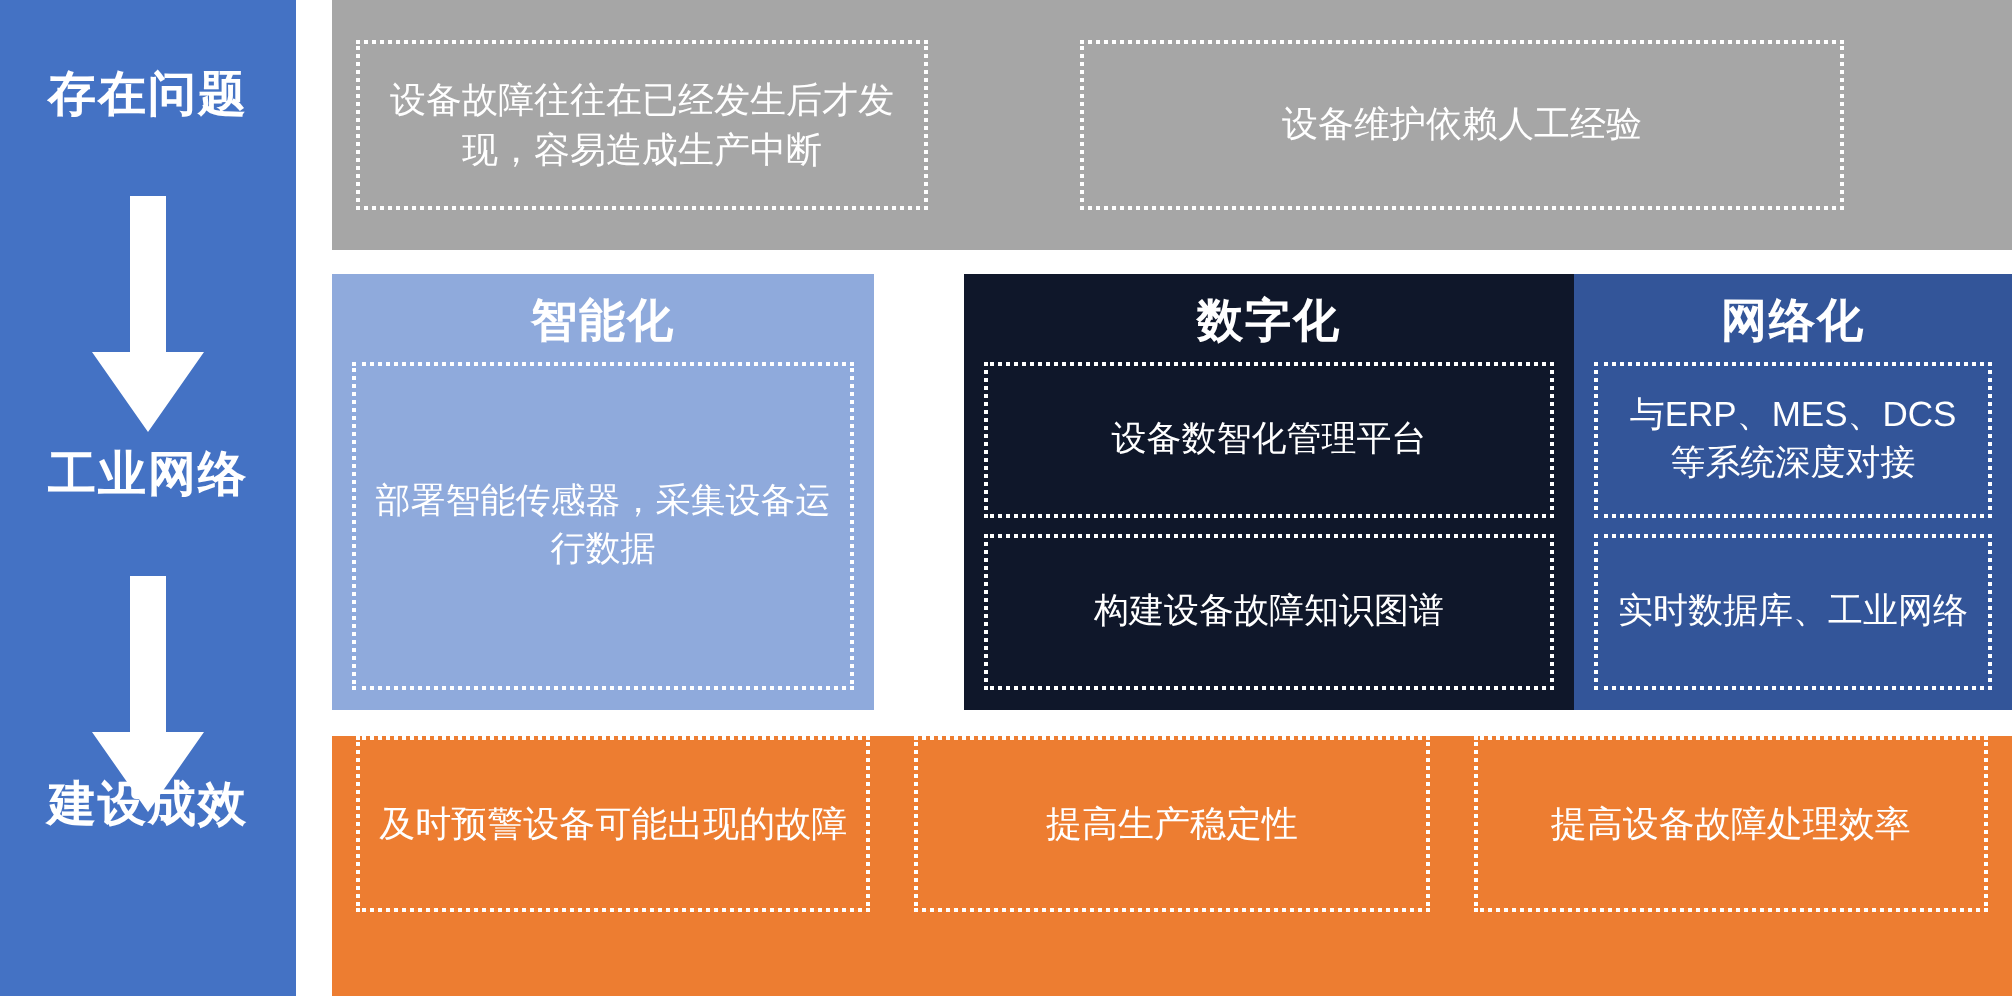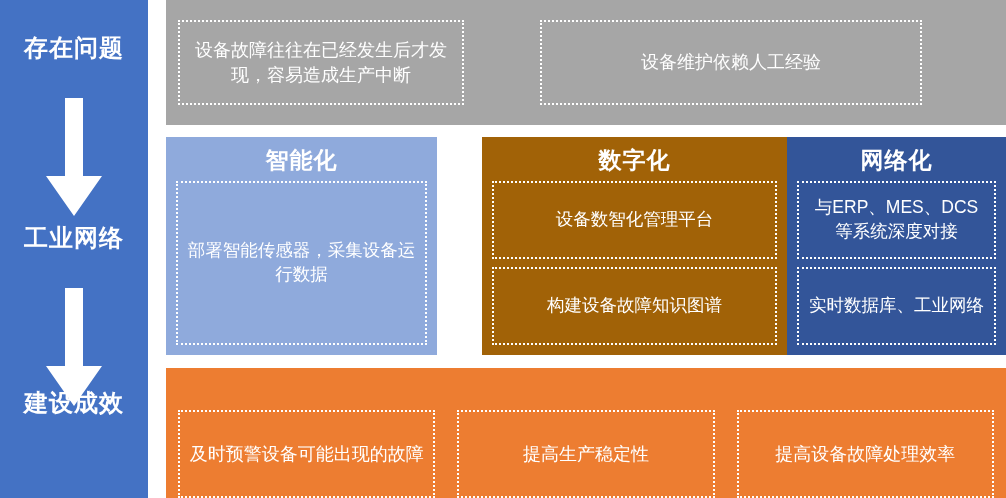--- a/index.html
+++ b/index.html
@@ -73,21 +73,21 @@
     height: 125px;
     background: #A6A6A6;
     display: flex;
     align-items: center;
   }
   .band-effects {
     top: 368px;
     height: 130px;
     background: #ED7D31;
     display: flex;
-    align-items: flex-end;
+    align-items: flex-start;
   }
 
   
   .prob-wrap {
     display: flex;
     width: 100%;
     padding: 0 12px;
     box-sizing: border-box;
     gap: 76px;
   }
@@ -118,21 +118,21 @@
     height: 218px;
     display: flex;
   }
   .col {
     box-sizing: border-box;
     padding: 8px 10px 10px 10px;
     display: flex;
     flex-direction: column;
   }
   .col-1 { width: 276px; background: #8FAADC; }
-  .col-2 { width: 311px; background: #a16207; margin-left: 45px; }
+  .col-2 { width: 311px; background: #0f172a; margin-left: 45px; }
   .col-3 { width: 223px; background: #335599; }
 
   .col-title {
     text-align: center;
     color: #ffffff;
     font-size: 23px;
     font-weight: bold;
     letter-spacing: 1px;
     line-height: 30px;
     margin-bottom: 6px;

